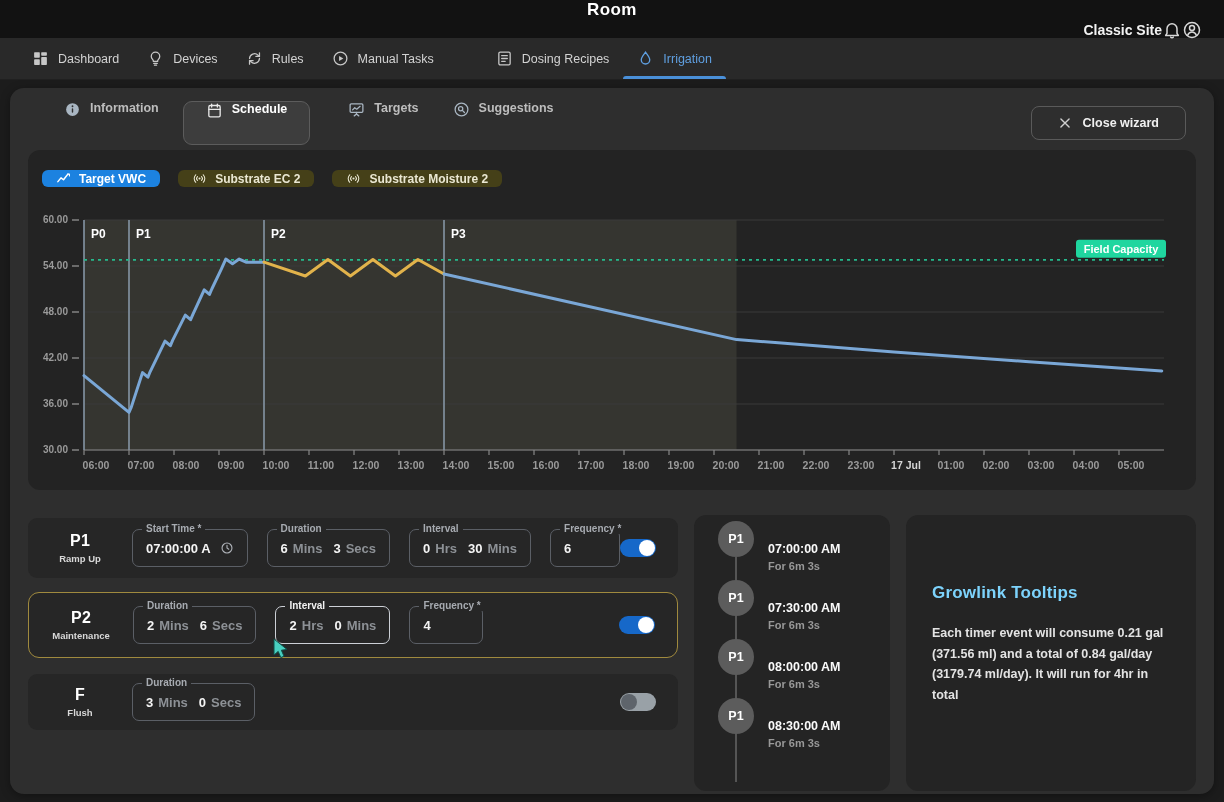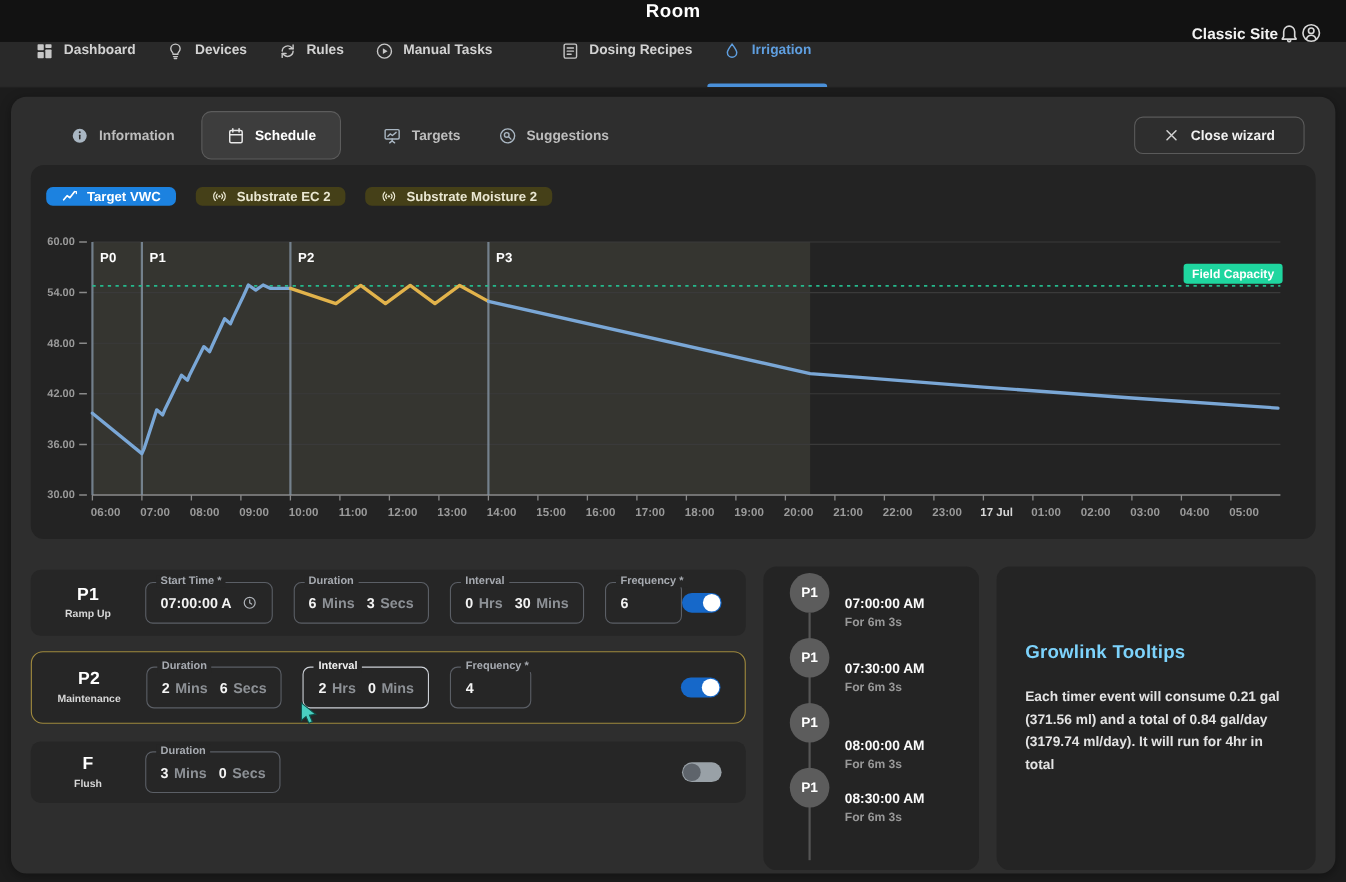--- a/index.html
+++ b/index.html
@@ -10,36 +10,36 @@
   #topbar { position:absolute; left:0; top:0; width:1224px; height:38px; background:#121212;
     display:flex; align-items:center; padding:0 22px; z-index:5;flex-direction:column; }
   #app-title { font-size:17px; font-weight:700; letter-spacing:.4px; color:#fff; }
   #topbar-right { margin-left:auto; display:flex; align-items:center; }
   #site-label { font-size:14px; font-weight:700; color:#f2f2f2; }
   .topbar-icon { width:20px; height:20px; color:#d8d8d8; cursor:pointer; }
 
   
   #navbar { position:absolute; left:0; top:38px; width:1224px; height:42px; background:#292929;
     border-bottom:1px solid #202020; display:flex; align-items:stretch; padding-left:18px; z-index:4; }
-  .nav-item { position:relative; display:flex; gap:9px; padding:0 14px;
-    font-size:12.5px; font-weight:700; color:#d2d2d2; cursor:pointer; }
+  .nav-item { position:relative; display:flex; align-items:center; gap:9px; padding:0 14px;
+    font-size:12.5px; font-weight:400; color:#d2d2d2; cursor:pointer; }
   .nav-item .nav-ico { width:17px; height:17px; color:#c7c7c7; display:flex; }
   .nav-item.gap-before { margin-left:34px; }
   .nav-item.active { color:#5f9fe0; }
   .nav-item.active .nav-ico { color:#5f9fe0; }
   .nav-item.active::after { content:""; position:absolute; left:0; right:0; bottom:0; height:3px;
     background:#4a90d9; border-radius:3px 3px 0 0; }
 
   
   #panel { position:absolute; left:10px; top:88px; width:1204px; height:706px;
     background:#2e2e2e; border-radius:14px; box-shadow:0 2px 10px rgba(0,0,0,.35); }
 
   
   #wizard-row { position:absolute; left:30px; top:12px; height:46px; display:flex; align-items:center; }
-  .wiz-tab { display:flex; align-items:center; gap:9px; font-size:12.5px; font-weight:700;
+  .wiz-tab { display:flex; align-items:flex-start; gap:9px; font-size:12.5px; font-weight:700;
     color:#bdbdbd; cursor:pointer; padding:0 10px; height:44px; border-radius:9px; }
   .wiz-tab .wiz-ico { width:17px; height:17px; color:#a9b6c2; display:flex; }
   .wiz-tab.active { background:#3d3d3d; border:1px solid #5c5c5c; color:#fff; padding:0 22px; margin:0 14px; }
   .wiz-tab.active .wiz-ico { color:#e8e8e8; }
   .wiz-tab.sp { margin-left:14px; }
   #close-wizard { position:absolute; right:28px; top:18px; height:34px; padding:0 26px;
     border:1px solid #5a5a5a; border-radius:8px; display:flex; align-items:center; gap:11px;
     font-size:12.5px; font-weight:700; color:#f0f0f0; cursor:pointer; background:transparent; }
   #close-wizard svg { width:14px; height:14px; color:#cfcfcf; }
 
@@ -373,21 +373,21 @@
       </div>
       <div class="tl-item" style="top: 83px;">
         <div class="tl-badge">P1</div>
         <div class="tl-text" style="top: 3px;">
           <div class="tl-time">07:30:00 AM</div>
           <div class="tl-dur">For 6m 3s</div>
         </div>
       </div>
       <div class="tl-item" style="top: 142px;">
         <div class="tl-badge">P1</div>
-        <div class="tl-text" style="top: 14px;">
+        <div class="tl-text" style="top: 3px;">
           <div class="tl-time">08:00:00 AM</div>
           <div class="tl-dur">For 6m 3s</div>
         </div>
       </div>
       <div class="tl-item" style="top: 201px;">
         <div class="tl-badge">P1</div>
         <div class="tl-text" style="top: 3px;">
           <div class="tl-time">08:30:00 AM</div>
           <div class="tl-dur">For 6m 3s</div>
         </div>

